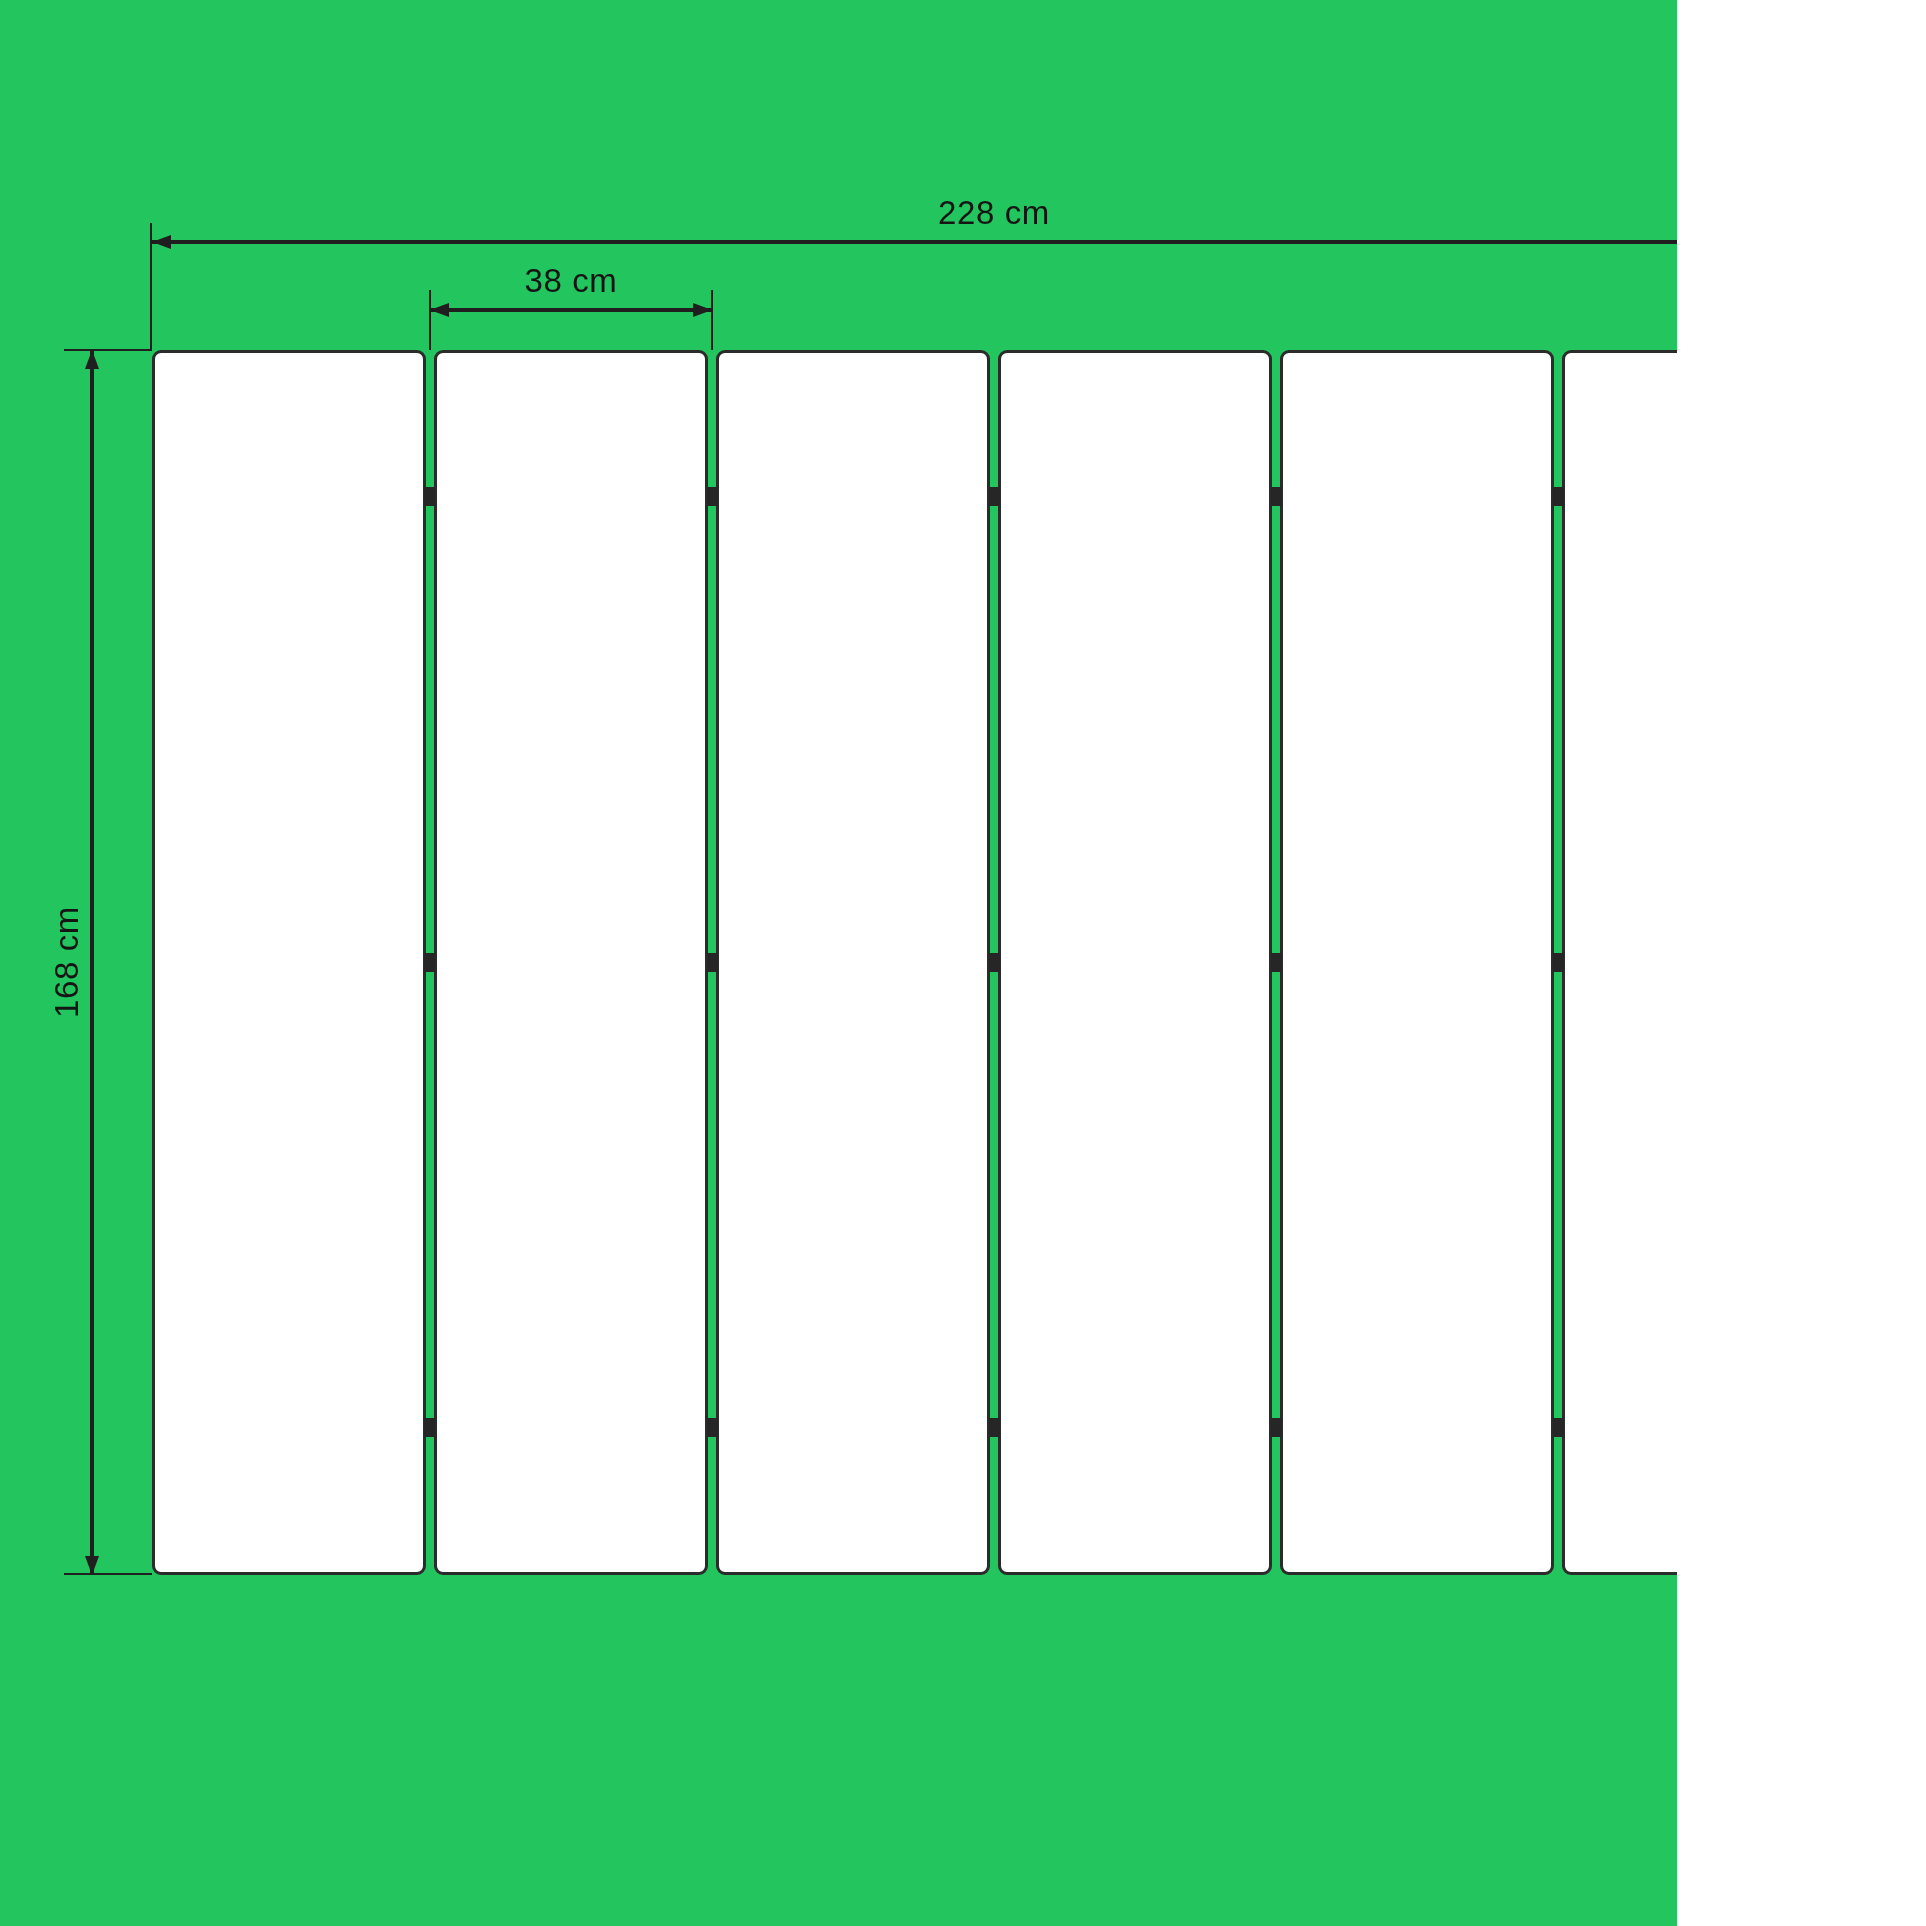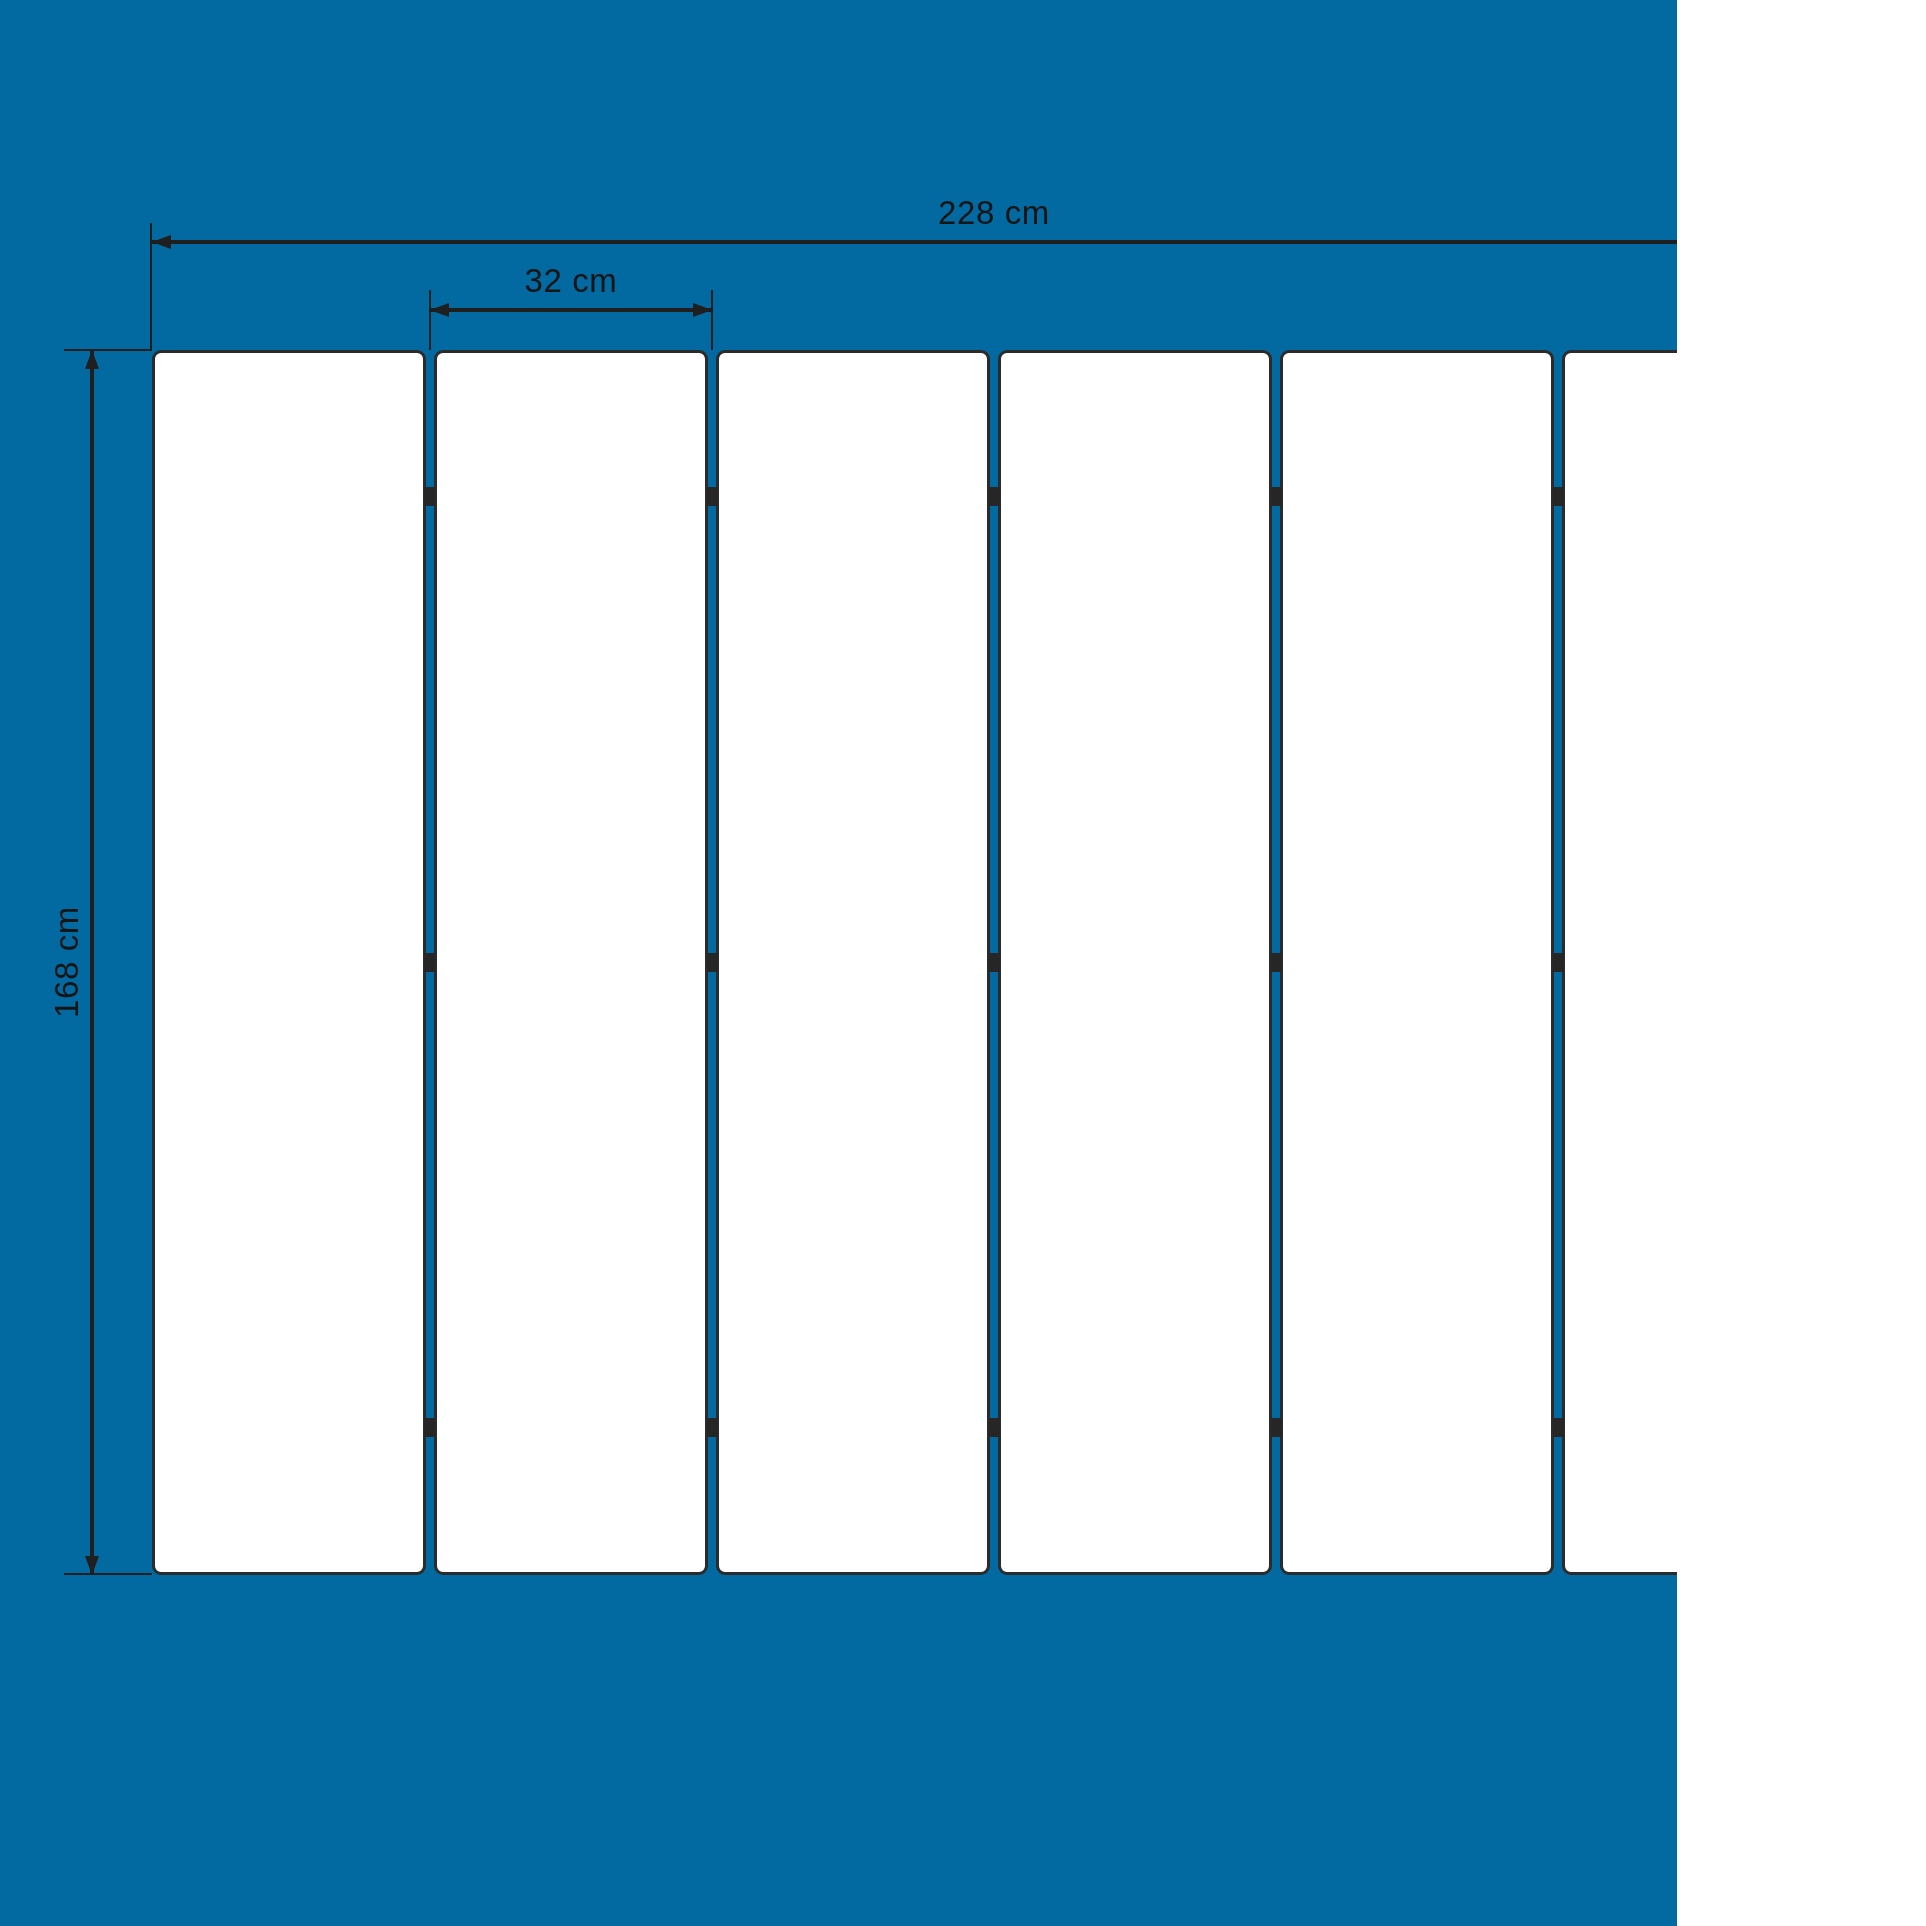--- a/index.html
+++ b/index.html
@@ -4,21 +4,21 @@
 <style>
   :root{
     --line:#1f1f1f;
     --panel-border:#2b2b2b;
     --hinge:#262626;
   }
   html,body{margin:0;padding:0;background:#ffffff;}
   .canvas{
     position:relative;
     width:1677px;height:1926px;
-    background:#0369a1;
+    background:#22c55e;
     font-family:"Liberation Sans","DejaVu Sans",sans-serif;
     color:#151515;
     overflow:hidden;
   }
   .dim-label{
     position:absolute;
     font-size:33px;
     line-height:1.15;
     color:#151515;
     letter-spacing:0.6px;
@@ -96,21 +96,21 @@
   <div class="dim-total">
     <div class="dim-label">228 cm</div>
     <div class="dline"></div>
     <div class="arrow arrow-left"></div>
     <div class="arrow arrow-right"></div>
     <div class="ext ext-left"></div>
     <div class="ext ext-right"></div>
   </div>
 
   <div class="dim-panel">
-    <div class="dim-label">32 cm</div>
+    <div class="dim-label">38 cm</div>
     <div class="dline"></div>
     <div class="arrow arrow-left"></div>
     <div class="arrow arrow-right"></div>
     <div class="ext ext-left"></div>
     <div class="ext ext-right"></div>
   </div>
 
   <div class="dim-height">
     <div class="dim-label">168 cm</div>
     <div class="dline"></div>

